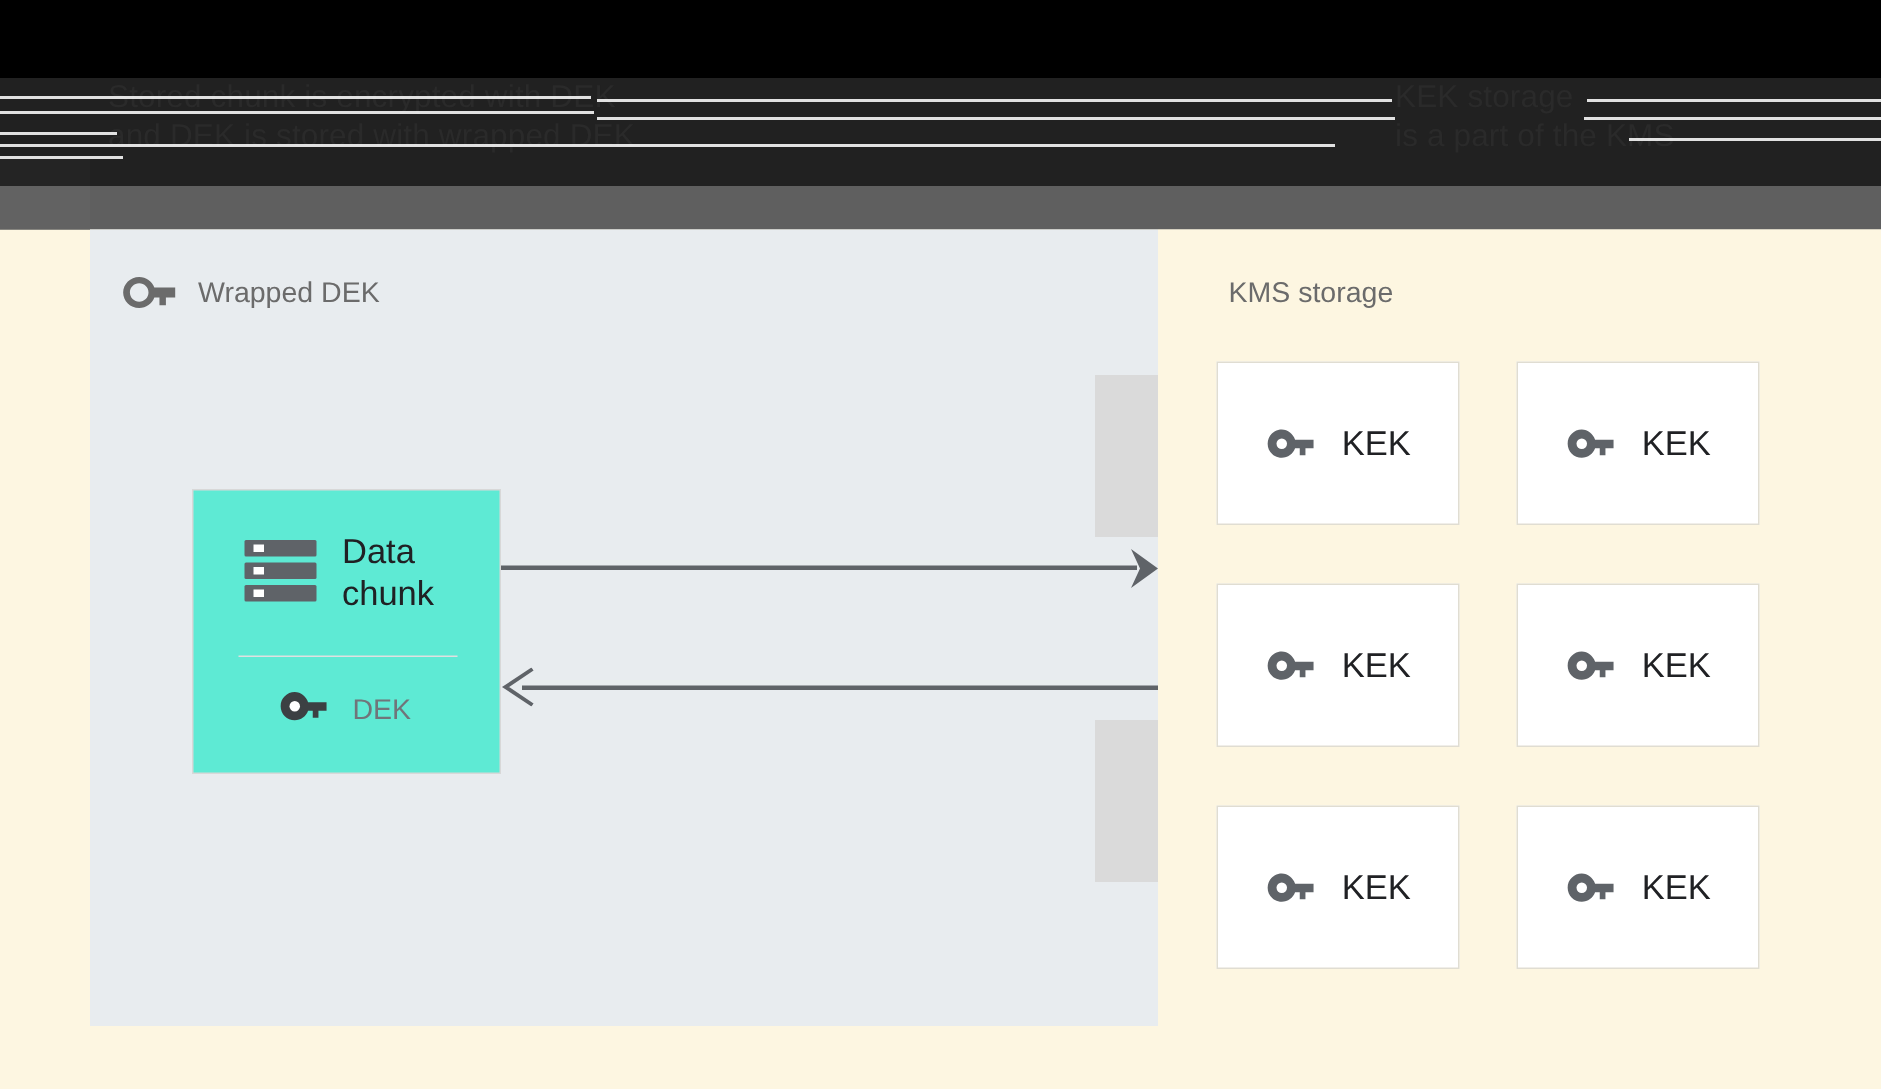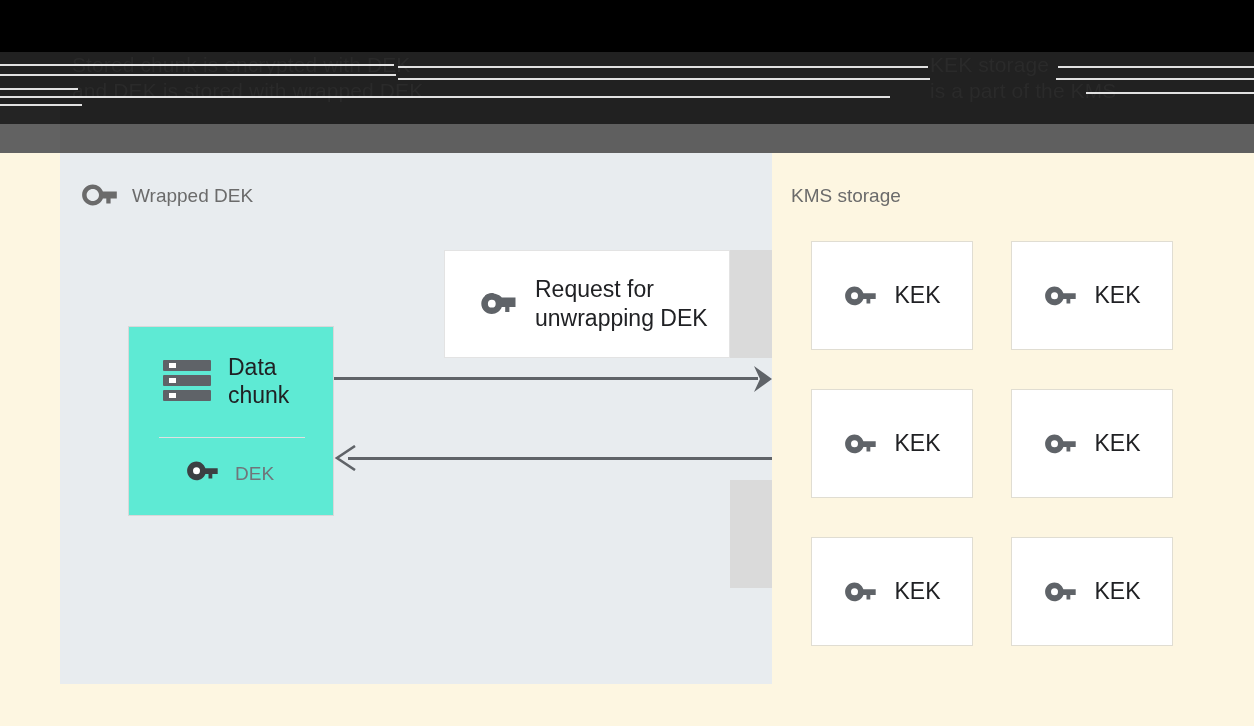--- a/index.html
+++ b/index.html
@@ -86,21 +86,21 @@
     background: #fdf6e1;
   }
   .panel-title {
     position: absolute;
     color: #6b6b6b;
     font-size: 19px;
     line-height: 19px;
     white-space: nowrap;
   }
   .panel-title-left  { left: 132px; top: 186px; }
-  .panel-title-right { left: 791px; top: 186px; }
+  .panel-title-right { left: 819px; top: 186px; }
 
   
   .icon { display: block; }
 
   .wrapped-key-icon {
     position: absolute;
     left: 80px; top: 182px;
     width: 38px; height: 26px;
   }
 
@@ -301,33 +301,20 @@
             <path d="M11.5 2.4C6.3 2.4 2.1 6.6 2.1 11.8s4.2 9.4 9.4 9.4c4.1 0 7.6-2.6 8.9-6.3h3.1v4.6h3.8v-4.6h5.4V9.2H20.4C19.1 5.3 15.6 2.4 11.5 2.4z"></path>
           </g>
           <circle cx="11.5" cy="11.8" r="3.5" fill="#ffffff"></circle>
         </svg>
       </span>
       <span class="dek-label">DEK</span>
     </div>
   </div>
 
   <div class="msg-shadowstrip strip-request"></div>
-  <div class="msg-card msg-request">
-    <span class="msg-key-icon">
-      <svg class="icon" viewBox="0 0 38 28" width="38" height="28" aria-hidden="true">
-        <g fill="#5f6368">
-          <path d="M12.8 3.4C7 3.4 2.3 8 2.3 13.7S7 24 12.8 24c4.6 0 8.5-2.9 10-6.9h3.4v5h4.2v-5h6.1V7.6H22.8C21.3 5.1 17.3 3.4 12.8 3.4z"></path>
-        </g>
-        <circle cx="12.8" cy="13.7" r="3.9" fill="#ffffff"></circle>
-        <path d="M6 5.6c2.3-2.1 5.6-2.9 8.8-2.4l-.4 2.1C11.8 4.9 9 5.5 7.1 7.2z" fill="#5f6368"></path>
-      </svg>
-    </span>
-    <span class="msg-label">Request for
-unwrapping DEK</span>
-  </div>
 
   <div class="msg-shadowstrip strip-return"></div>
 
   <div class="arrow-right-line"></div>
   <span class="arrow-right-head">
     <svg class="arrow-head-svg" viewBox="0 0 24 26" width="24" height="26" aria-hidden="true">
       <path d="M2 0 L20 13 L2 26 L8 13 Z" fill="#5f6368"></path>
     </svg>
   </span>
 

